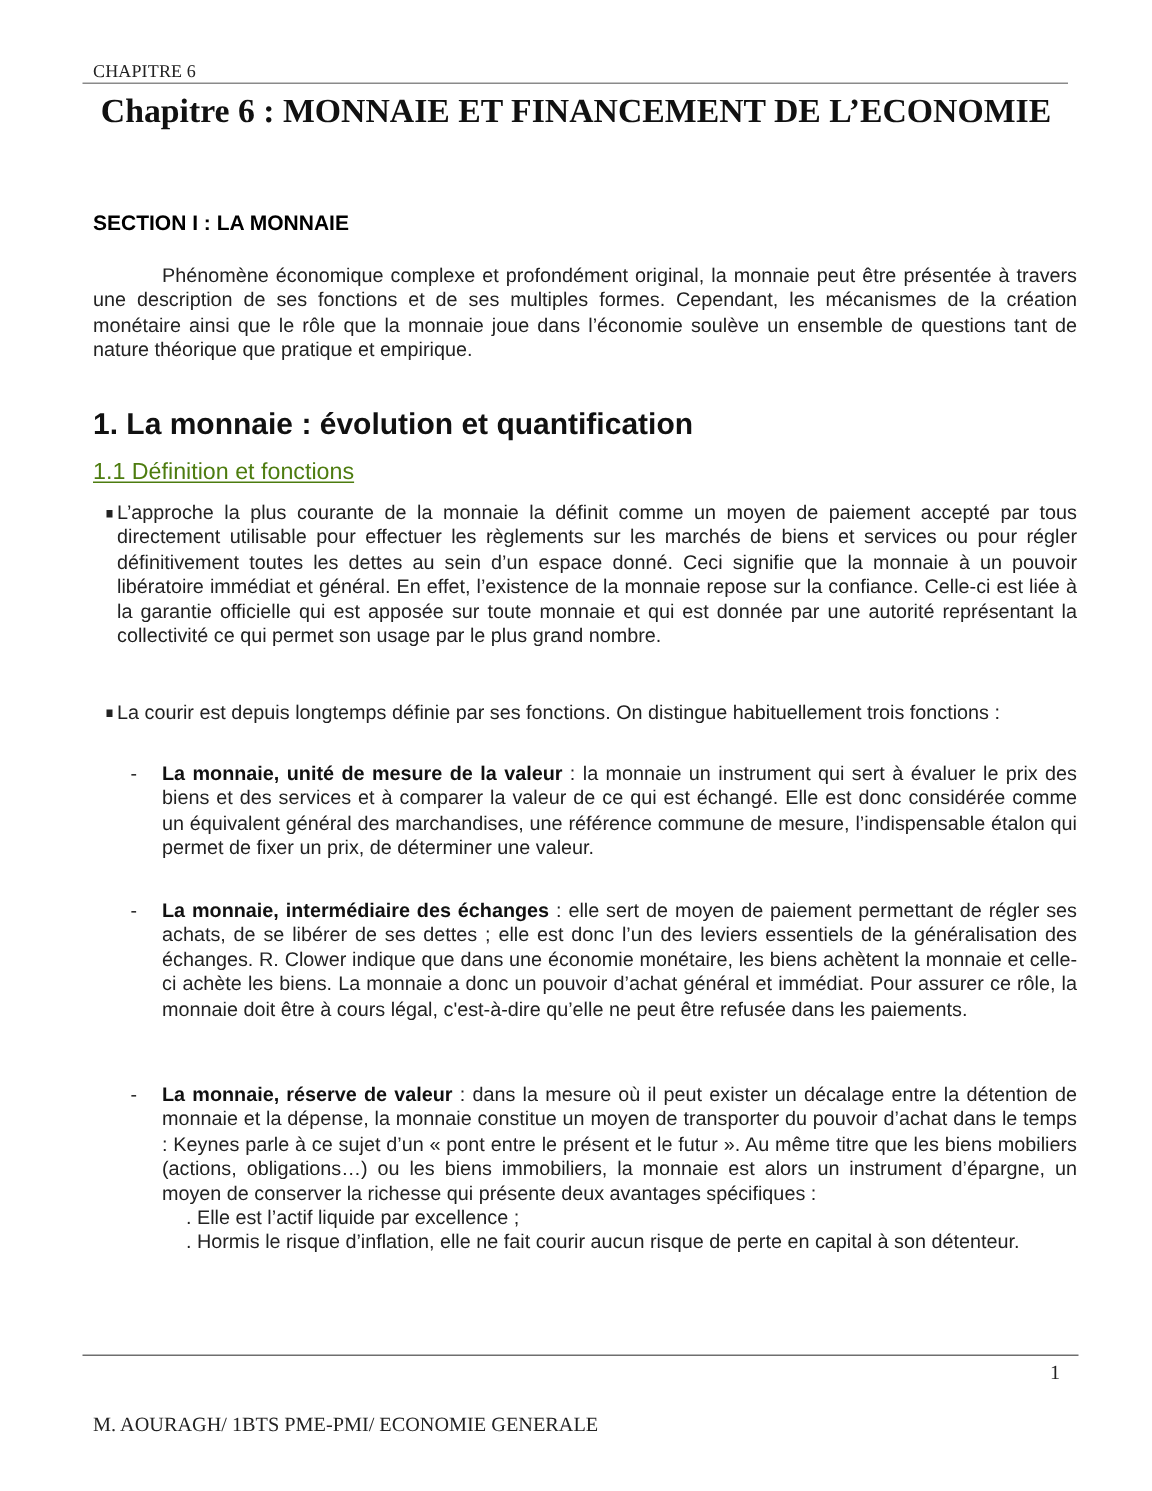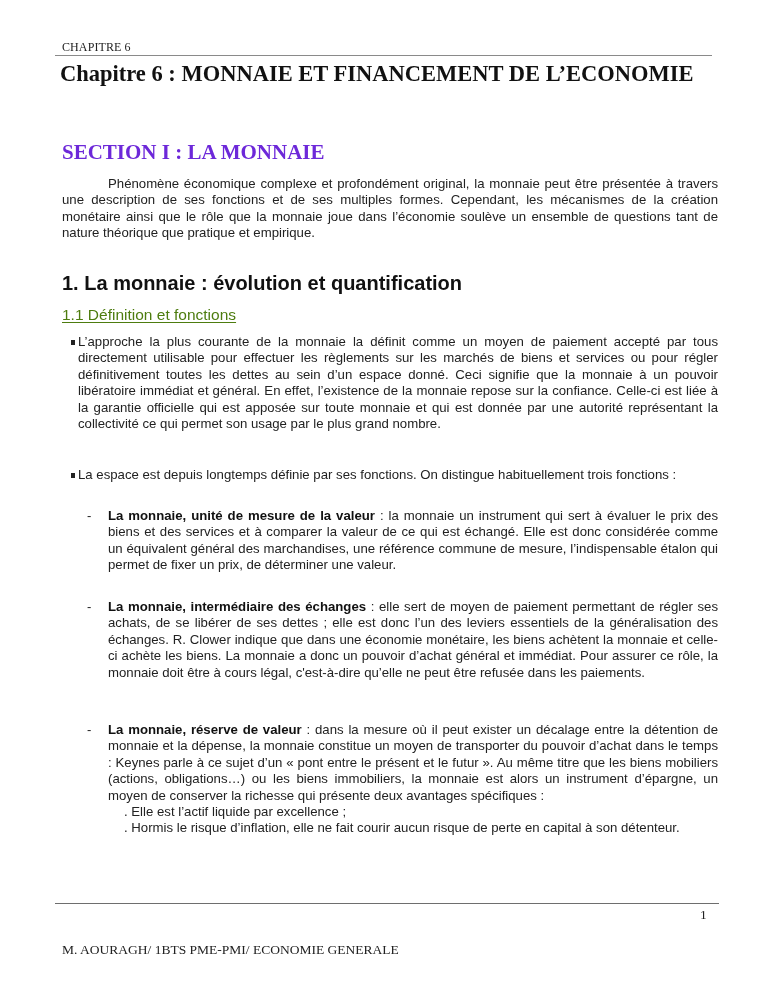--- a/index.html
+++ b/index.html
@@ -11,26 +11,26 @@
     font-family: "Liberation Serif", serif; font-size: 12px; color: #222;
     letter-spacing: 0.1px;
   }
   .header-rule {
     position: absolute; left: 55px; top: 55px; width: 657px; height: 0;
     border-top: 1.5px solid #8a8a8a;
   }
   .chapter-title {
     position: absolute; left: 60px; top: 60px; width: 648px;
     font-family: "Liberation Serif", serif; font-weight: bold; font-size: 22.5px;
-    line-height: 27px; color: #111;
+    text-align: center; line-height: 27px; color: #111;
   }
 
   .section-title {
     position: absolute; left: 62px; top: 140px;
-    font-family: Liberation Serif, serif; font-weight: bold; font-size: 21px; color: #6d28d9;
+    font-family: Liberation Sans, sans-serif; font-weight: bold; font-size: 14px; color: #000000;
   }
 
   .body-text {
     font-family: "Liberation Sans", sans-serif; font-size: 13.2px; line-height: 16.4px;
     text-align: justify; color: #222;
   }
   .intro {
     position: absolute; left: 62px; top: 176px; width: 656px;
     text-indent: 46px;
   }
@@ -88,21 +88,21 @@
   <div class="h1">1. La monnaie : évolution et quantification</div>
   <div class="h2">1.1 Définition et fonctions</div>
 
   <div class="bullet-block body-text" style="top:334px;">
     <span class="bullet-marker"></span>
     <div class="bullet-text">L’approche la plus courante de la monnaie la définit comme un moyen de paiement accepté par tous directement utilisable pour effectuer les règlements sur les marchés de biens et services ou pour régler définitivement toutes les dettes au sein d’un espace donné. Ceci signifie que la monnaie à un pouvoir libératoire immédiat et général. En effet, l’existence de la monnaie repose sur la confiance. Celle-ci est liée à la garantie officielle qui est apposée sur toute monnaie et qui est donnée par une autorité représentant la collectivité ce qui permet son usage par le plus grand nombre.</div>
   </div>
 
   <div class="bullet-block body-text" style="top:467px;">
     <span class="bullet-marker"></span>
-    <div class="bullet-text">La espace est depuis longtemps définie par ses fonctions. On distingue habituellement trois fonctions :</div>
+    <div class="bullet-text">La courir est depuis longtemps définie par ses fonctions. On distingue habituellement trois fonctions :</div>
   </div>
 
   <div class="dash-block body-text" style="top:508px;">
     <span class="dash-marker">-</span>
     <div class="dash-text"><b>La monnaie, unité de mesure de la valeur</b><span> : la monnaie un instrument qui sert à évaluer le prix des biens et des services et à comparer la valeur de ce qui est échangé. Elle est donc considérée comme un équivalent général des marchandises, une référence commune de mesure, l’indispensable étalon qui permet de fixer un prix, de déterminer une valeur.</span></div>
   </div>
 
   <div class="dash-block body-text" style="top:599px;">
     <span class="dash-marker">-</span>
     <div class="dash-text"><b>La monnaie, intermédiaire des échanges</b><span> : elle sert de moyen de paiement permettant de régler ses achats, de se libérer de ses dettes ; elle est donc l’un des leviers essentiels de la généralisation des échanges. R. Clower indique que dans une économie monétaire, les biens achètent la monnaie et celle-ci achète les biens. La monnaie a donc un pouvoir d’achat général et immédiat. Pour assurer ce rôle, la monnaie doit être à cours légal, c'est-à-dire qu’elle ne peut être refusée dans les paiements.</span></div>

